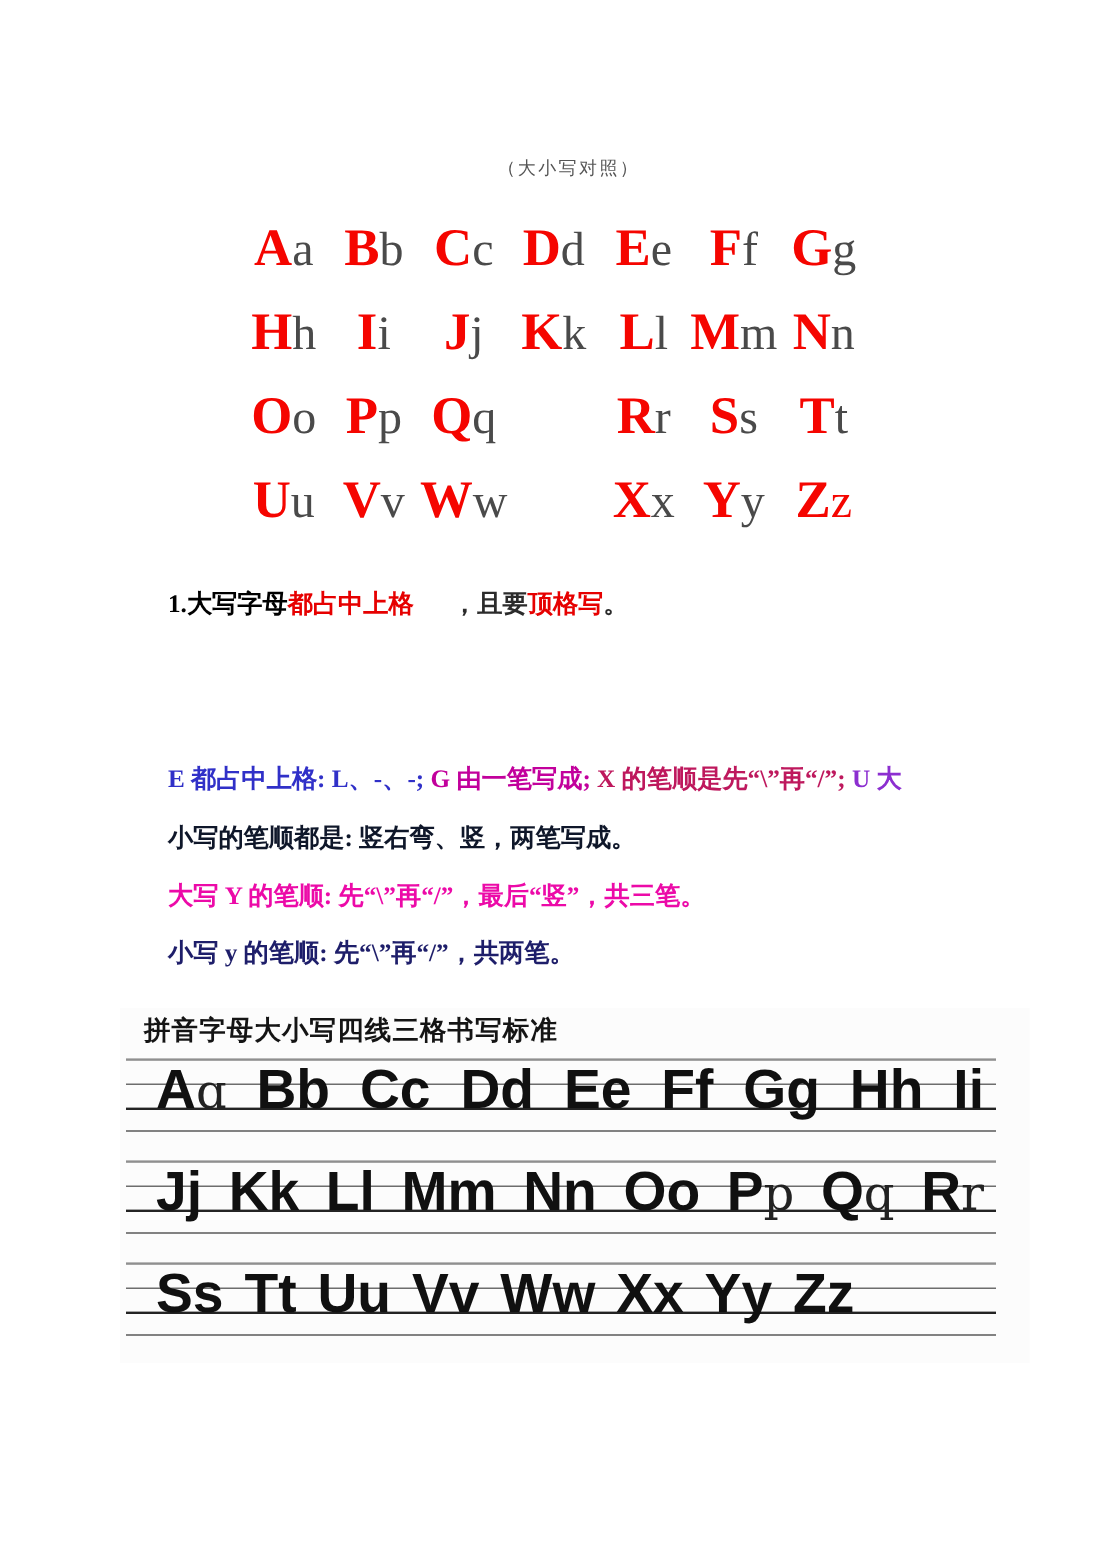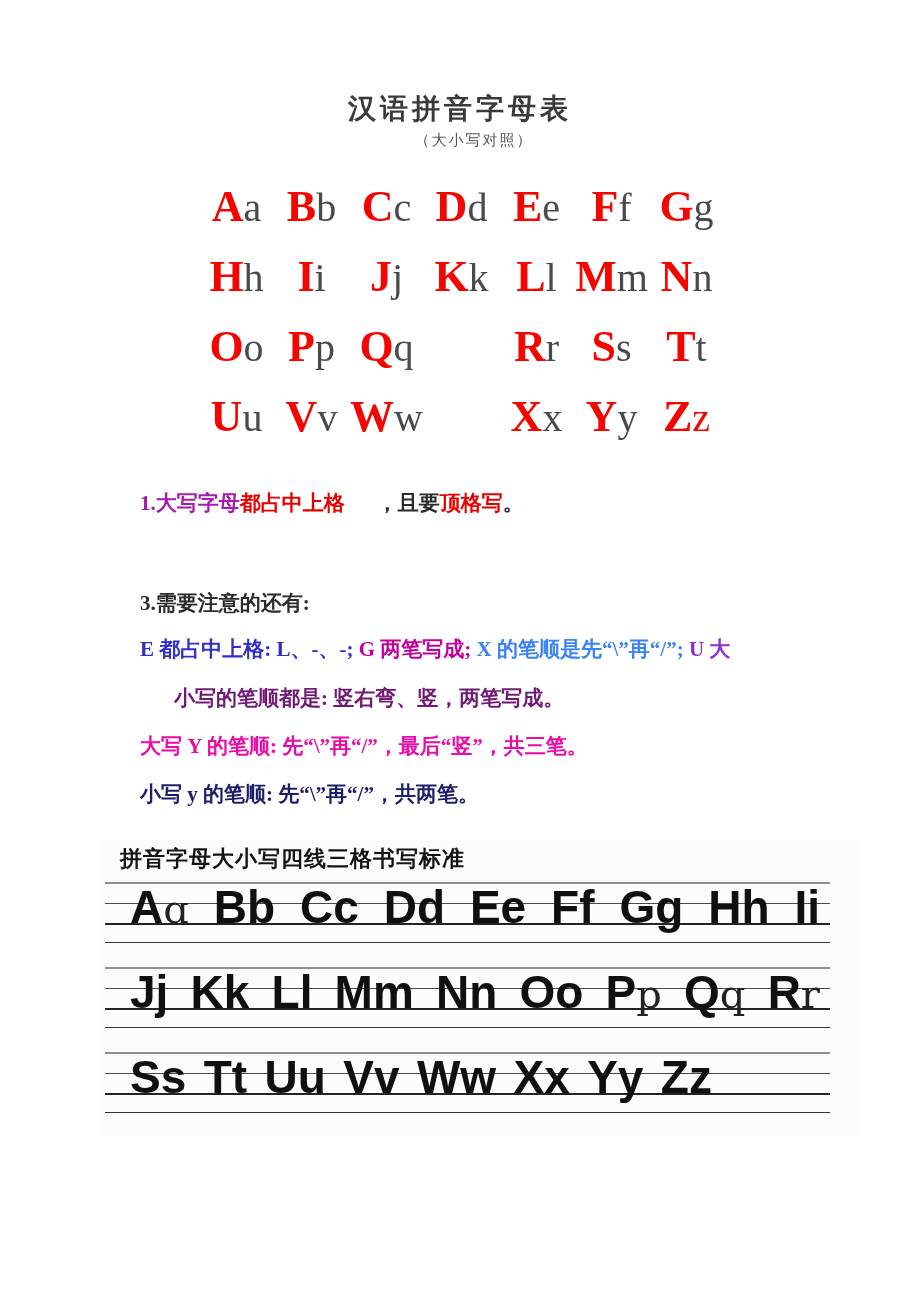--- a/index.html
+++ b/index.html
@@ -49,21 +49,20 @@
   .stave.s2 .letters{right:118px;}
   .letters .wpair{display:inline-flex;align-items:baseline;}
   .letters .thin{font-family:"DejaVu Serif","DejaVu Sans",serif;font-weight:normal;
                  font-size:40px;color:#222;}
 </style>
 </head>
 <body>
 
 <div class="page">
 
-  <div class="title">汉语拼音字母表</div>
   <div class="subtitle">（大小写对照）</div>
 
   <div class="letter-grid" id="letter-grid">
       <div class="pair">
         <span class="cap" style="color: rgb(245, 5, 0);">A</span>
         <span class="low">a</span>
       </div>
       <div class="pair">
         <span class="cap" style="color: rgb(245, 5, 0);">B</span>
         <span class="low">b</span>
@@ -161,26 +160,25 @@
       <div class="pair">
         <span class="cap" style="color: rgb(245, 5, 0);">Y</span>
         <span class="low">y</span>
       </div>
       <div class="pair">
         <span class="cap" style="color: rgb(245, 5, 0);">Z</span>
         <span class="low" style="color: rgb(245, 5, 0);">z</span>
       </div>
     </div>
 
-  <div class="note" id="note1"><span style="color: #a21caf;">1.大写字母</span><span style="color: rgb(230, 0, 0);">都占中上格</span><span style="color: rgb(43, 43, 43); margin-left: 32px;">，且要</span><span style="color: rgb(230, 0, 0); margin-top: 42px;">顶格写</span><span style="color: rgb(43, 43, 43);">。</span></div>
-  <div class="note" id="note3">3.需要注意的还有:</div>
+  <div class="note" id="note1"><span style="color: #000000;">1.大写字母</span><span style="color: rgb(230, 0, 0);">都占中上格</span><span style="color: rgb(43, 43, 43); margin-left: 32px;">，且要</span><span style="color: rgb(230, 0, 0); margin-top: 42px;">顶格写</span><span style="color: rgb(43, 43, 43);">。</span></div>
 
   <div id="stroke-lines">
-      <div class="stroke-line" style="top: 634px;"><span style="color: rgb(48, 48, 200);">E 都占中上格: L、-、-; </span><span style="color: rgb(194, 0, 156);">G 两笔写成; </span><span style="color: #3b82f6;">X 的笔顺是先“\”再“/”; </span><span style="color: rgb(140, 47, 208);">U 大</span></div>
-      <div class="stroke-line" style="top: 683px;"><span style="color: #701a75; margin-left: 34px;">小写的笔顺都是: 竖右弯、竖，两笔写成。</span></div>
+      <div class="stroke-line" style="top: 634px;"><span style="color: rgb(48, 48, 200);">E 都占中上格: L、-、-; </span><span style="color: rgb(194, 0, 156);">G 由一笔写成; </span><span style="color: #be185d;">X 的笔顺是先“\”再“/”; </span><span style="color: rgb(140, 47, 208);">U 大</span></div>
+      <div class="stroke-line" style="top: 683px;"><span style="color: #0f172a;">小写的笔顺都是: 竖右弯、竖，两笔写成。</span></div>
       <div class="stroke-line" style="top: 731px;"><span style="color: rgb(236, 10, 168);">大写 Y 的笔顺: 先“\”再“/”，最后“竖”，共三笔。</span></div>
       <div class="stroke-line" style="top: 779px; text-align: center;"><span style="color: rgb(30, 30, 106);">小写 y 的笔顺: 先“\”再“/”，共两笔。</span></div>
     </div>
 
   <div class="ws">
     <div class="ws-header">拼音字母大小写四线三格书写标准</div>
     <div id="staves">
         <div class="stave s0">
           <div class="ln t0"></div>
           <div class="ln t1"></div>

